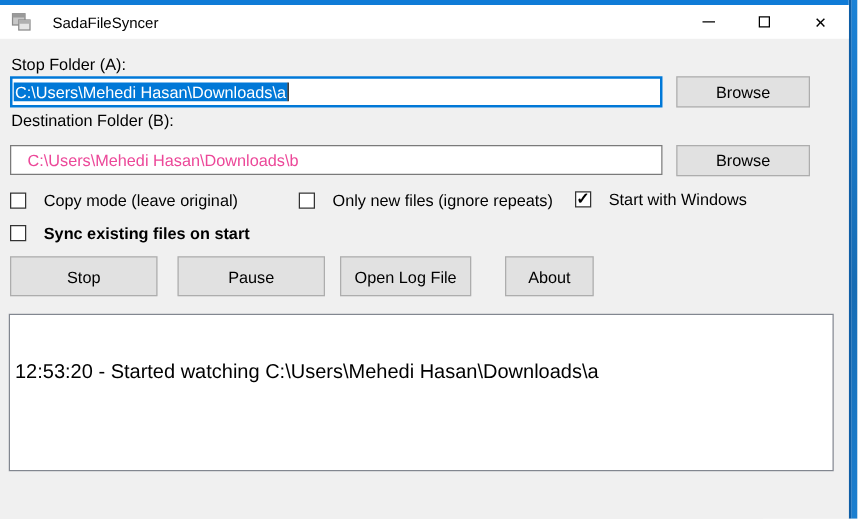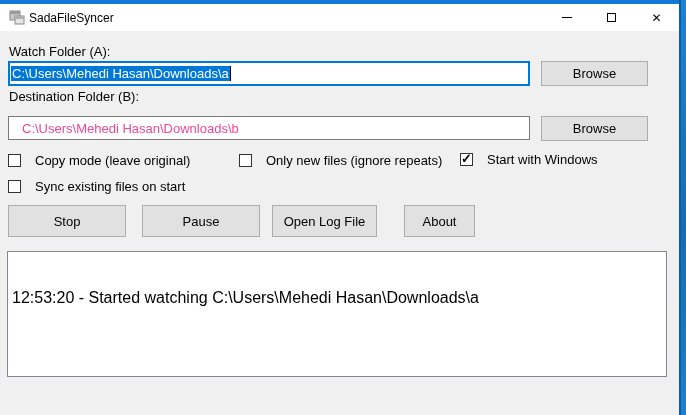--- a/index.html
+++ b/index.html
@@ -20,21 +20,21 @@
     background:#f0f0f0;
   }
 
   
   .titlebar {
     position:absolute; left:0; top:0; width:679px; height:31px;
     background:#ffffff; border-top:4px solid #0f7bd7;
     display:flex; align-items:center;
   }
   .app-icon { margin-left:9px; width:16px; height:16px; flex:0 0 auto; }
-  .title-text { margin-left:4px; font-size:12px; color:#000; }
+  .title-text { margin-left:17px; font-size:12px; color:#000; }
   .caption-buttons { position:absolute; right:0; top:0; height:27px; display:flex; }
   .caption-btn { width:45px; height:27px; display:flex; align-items:center; justify-content:center; }
   .glyph-min { width:10px; height:1px; background:#000; }
   .glyph-max { width:9px; height:9px; border:1px solid #000; background:transparent; }
   .glyph-close { font-size:12px; color:#000; line-height:1; }
 
   
   .field-label { position:absolute; font-size:13px; color:#000; }
   .lbl-watch { left:9px; top:44px; }
   .lbl-dest  { left:9px; top:89px; }
@@ -62,21 +62,21 @@
     display:flex; align-items:center; justify-content:center; cursor:default;
   }
   .btn-browse-1 { left:541px; top:61px;  width:107px; height:25px; }
   .btn-browse-2 { left:541px; top:116px; width:107px; height:25px; }
 
   
   .checkbox-item { position:absolute; display:flex; align-items:center; }
   .cb-copy  { left:8px;   top:153px; }
   .cb-new   { left:239px; top:153px; }
   .cb-start { left:460px; top:152px; }
-  .cb-sync  { left:8px;   top:179px; }
+  .cb-sync  { left:8px;   top:179px;font-weight:bold; }
   .cb-box {
     width:13px; height:13px; background:#fff; border:1px solid #333;
     display:flex; align-items:center; justify-content:center; flex:0 0 auto;
     position:relative;
   }
   .cb-box .checkmark { display:none; font-size:13px; line-height:1; color:#000; font-weight:bold; margin-top:-2px; }
   .cb-box.checked .checkmark { display:block; }
   .cb-label { margin-left:14px; font-size:13px; color:#000; white-space:nowrap; }
 
   
@@ -116,21 +116,21 @@
         </div>
         <div class="caption-btn">
           <div class="glyph-max"></div>
         </div>
         <div class="caption-btn">
           <span class="glyph-close">✕</span>
         </div>
       </div>
     </div>
 
-    <div class="field-label lbl-watch">Watch Folder (A):</div>
+    <div class="field-label lbl-watch">Stop Folder (A):</div>
     <div class="input-focused">
       <span class="sel-text">C:\Users\Mehedi Hasan\Downloads\a</span>
         <span class="caret"></span>
     </div>
     <div class="btn btn-browse-1">Browse</div>
 
     <div class="field-label lbl-dest">Destination Folder (B):</div>
     <input class="input-plain" type="text" value="C:\Users\Mehedi Hasan\Downloads\b" style="">
     <div class="btn btn-browse-2">Browse</div>
 

